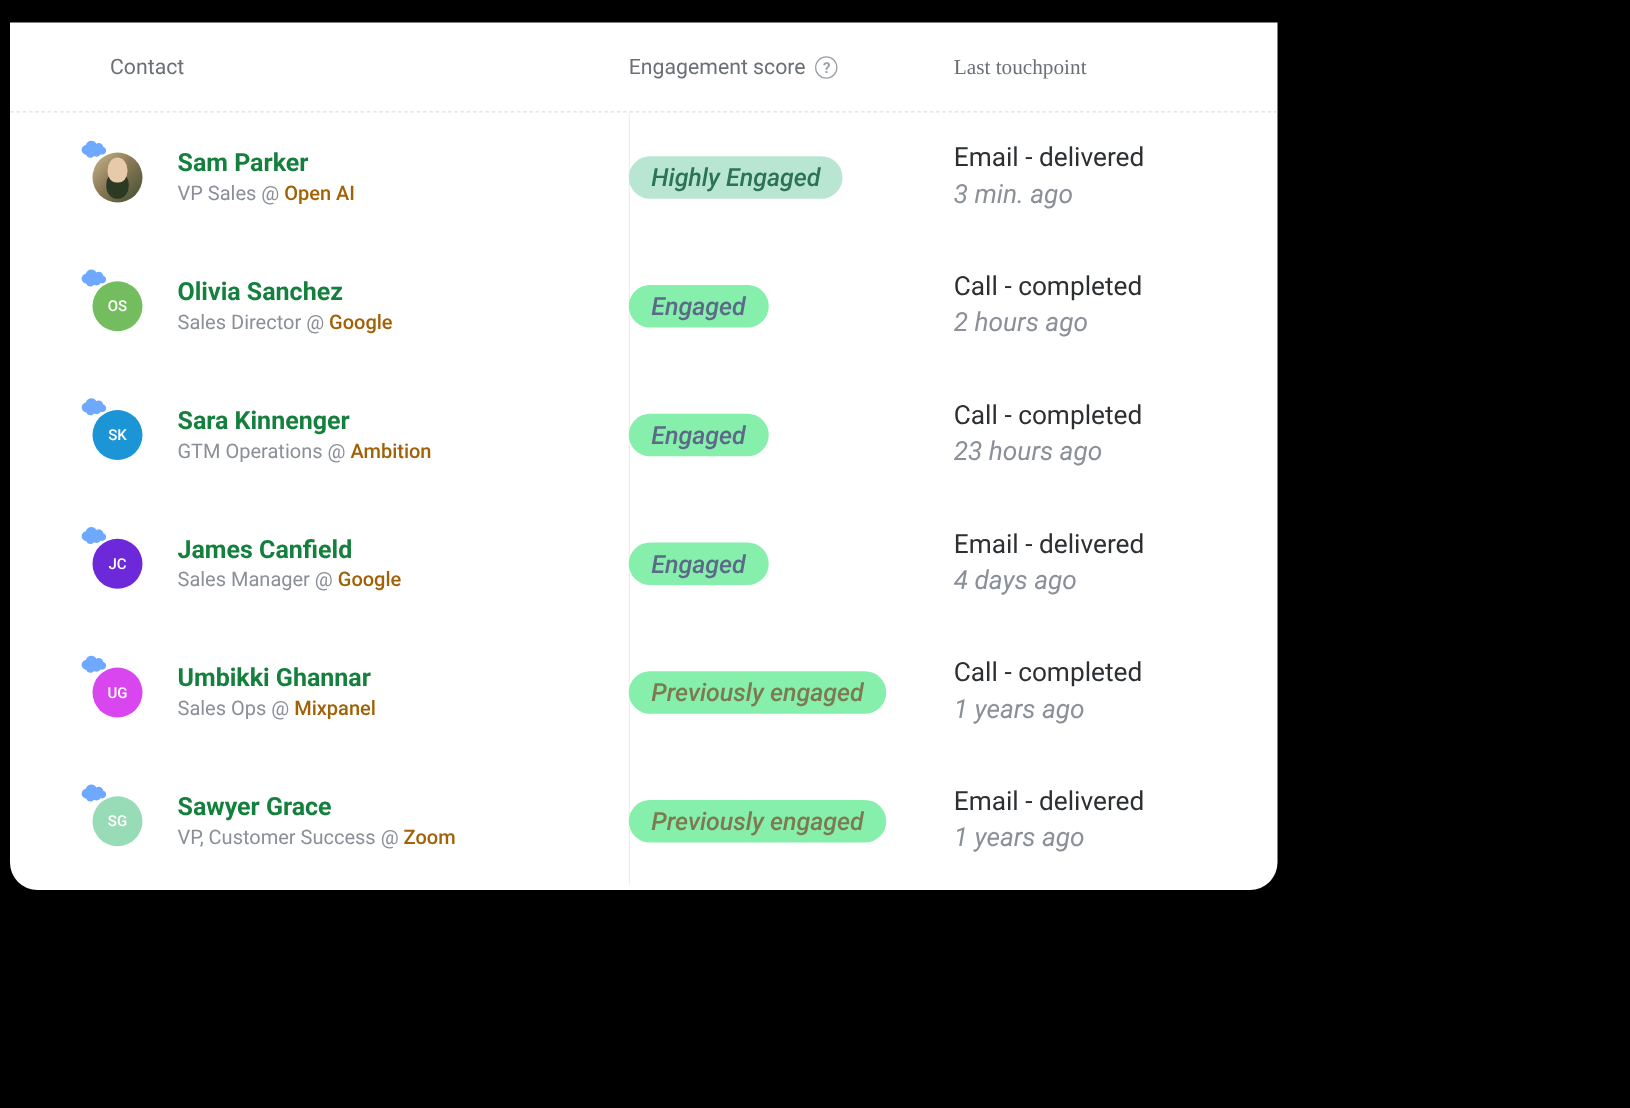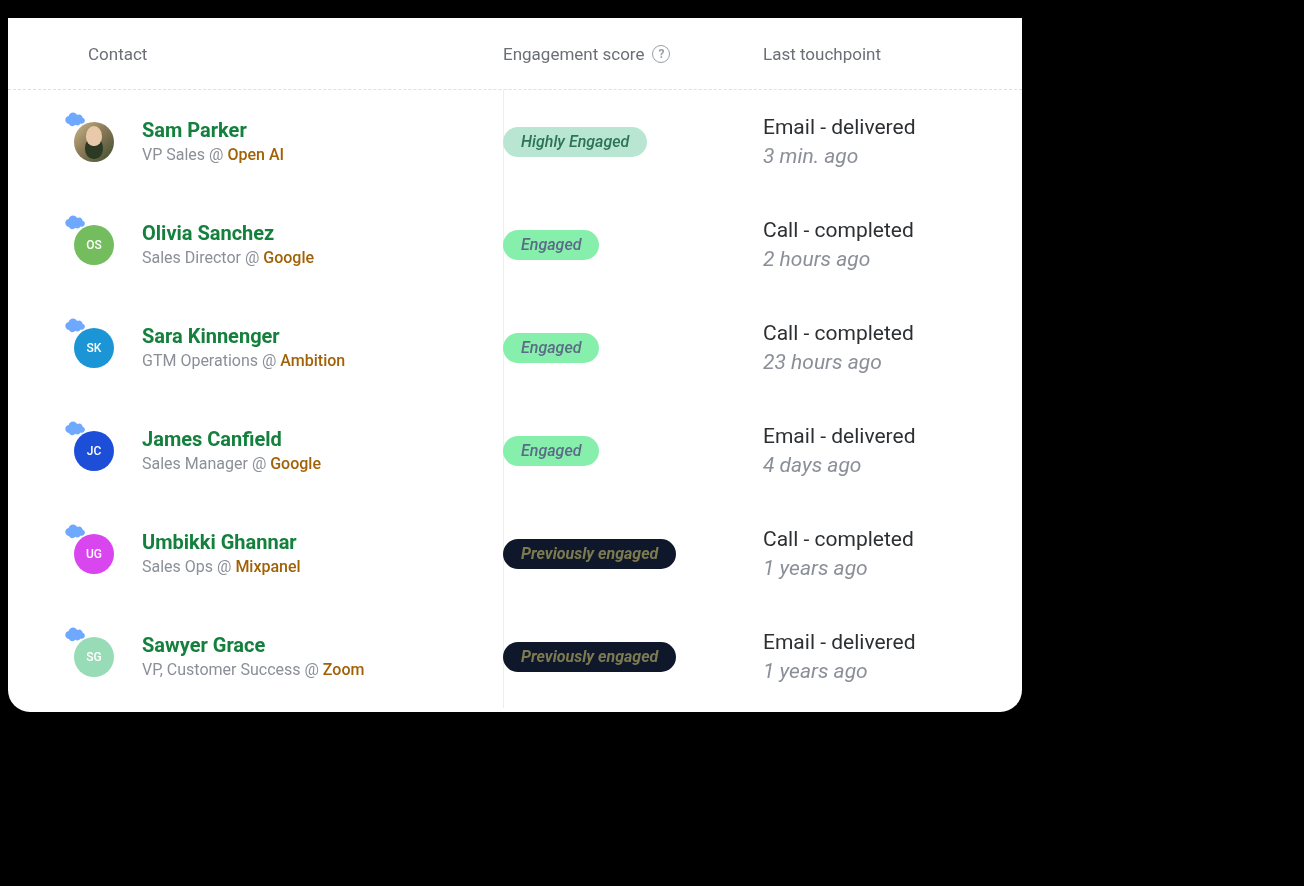--- a/index.html
+++ b/index.html
@@ -23,21 +23,21 @@
   }
   .header-row {
     display: flex;
     align-items: center;
     height: 72px;
     border-bottom: 1px dashed #e0e0e0;
     position: relative;
   }
   .col-contact { width: 495px; padding-left: 80px; }
   .col-engagement { width: 260px; display: flex; align-items: center; }
-  .col-touchpoint { flex: 1; }
+  .col-touchpoint { flex: 1; font-family: Liberation Serif, serif; }
   .header-label {
     color: #6b6f76;
     font-size: 17px;
     font-weight: 400;
   }
   .help-circle {
     width: 18px;
     height: 18px;
     border: 1.6px solid #9aa0a6;
     border-radius: 50%;
@@ -130,29 +130,29 @@
   }
   .engagement-cell {
     width: 260px;
     display: flex;
     align-items: center;
   }
   .badge {
     display: inline-block;
     padding: 7px 18px;
     border-radius: 999px;
-    font-size: 16px;
+    font-size: 20px;
     font-style: italic;
     font-weight: 500;
     line-height: 1;
     text-align: right;
   }
   .badge.high   { background: #b9e6d2; color: #2b7256; }
   .badge.engaged{ background: #86efac; color: #5b6a86; }
-  .badge.prev   { background: #0f172a; color: #7c7a50; font-weight: bold; }
+  .badge.prev   { background: #86efac; color: #7c7a50; }
   .touchpoint-cell { flex: 1; }
   .tp-title {
     color: #2d3033;
     font-size: 21px;
     font-weight: 400;
     line-height: 1.35;
   }
   .tp-time {
     color: #8a8f98;
     font-size: 21px;
@@ -240,21 +240,21 @@
             <span class="badge engaged">Engaged</span>
           </div>
           <div class="touchpoint-cell">
             <div class="tp-title">Call - completed</div>
             <div class="tp-time">23 hours ago</div>
           </div>
         </div>
         <div class="row">
           <div class="contact-cell">
             <div class="avatar-wrap">
-              <div class="avatar" style="background: #1d4ed8;">JC</div>
+              <div class="avatar" style="background: #6d28d9;">JC</div>
               <span class="sf-cloud"><svg viewBox="0 0 24 18">
   <path d="M6 13c-2.6 0-4.6-2-4.6-4.4 0-2.2 1.6-4 3.7-4.3C5.7 2.1 7.6.6 9.9.6c1.9 0 3.6 1.1 4.4 2.7.6-.4 1.3-.6 2.1-.6 2 0 3.7 1.5 4 3.5 1.4.4 2.4 1.7 2.4 3.2 0 1.9-1.5 3.4-3.4 3.4-.5 0-1-.1-1.4-.3-.7 1.3-2 2.1-3.5 2.1-.8 0-1.6-.2-2.2-.7-.7 1-1.9 1.6-3.2 1.6-1.7 0-3.2-1.1-3.7-2.7-.1 0-.3 0-.4 0Z" fill="#6fa8ff"></path>
 </svg></span>
             </div>
             <div class="contact-text">
               <div class="contact-name">James Canfield</div>
               <div class="contact-sub"><span>Sales Manager</span> @ <span class="company">Google</span></div>
             </div>
           </div>
           <div class="engagement-cell">

